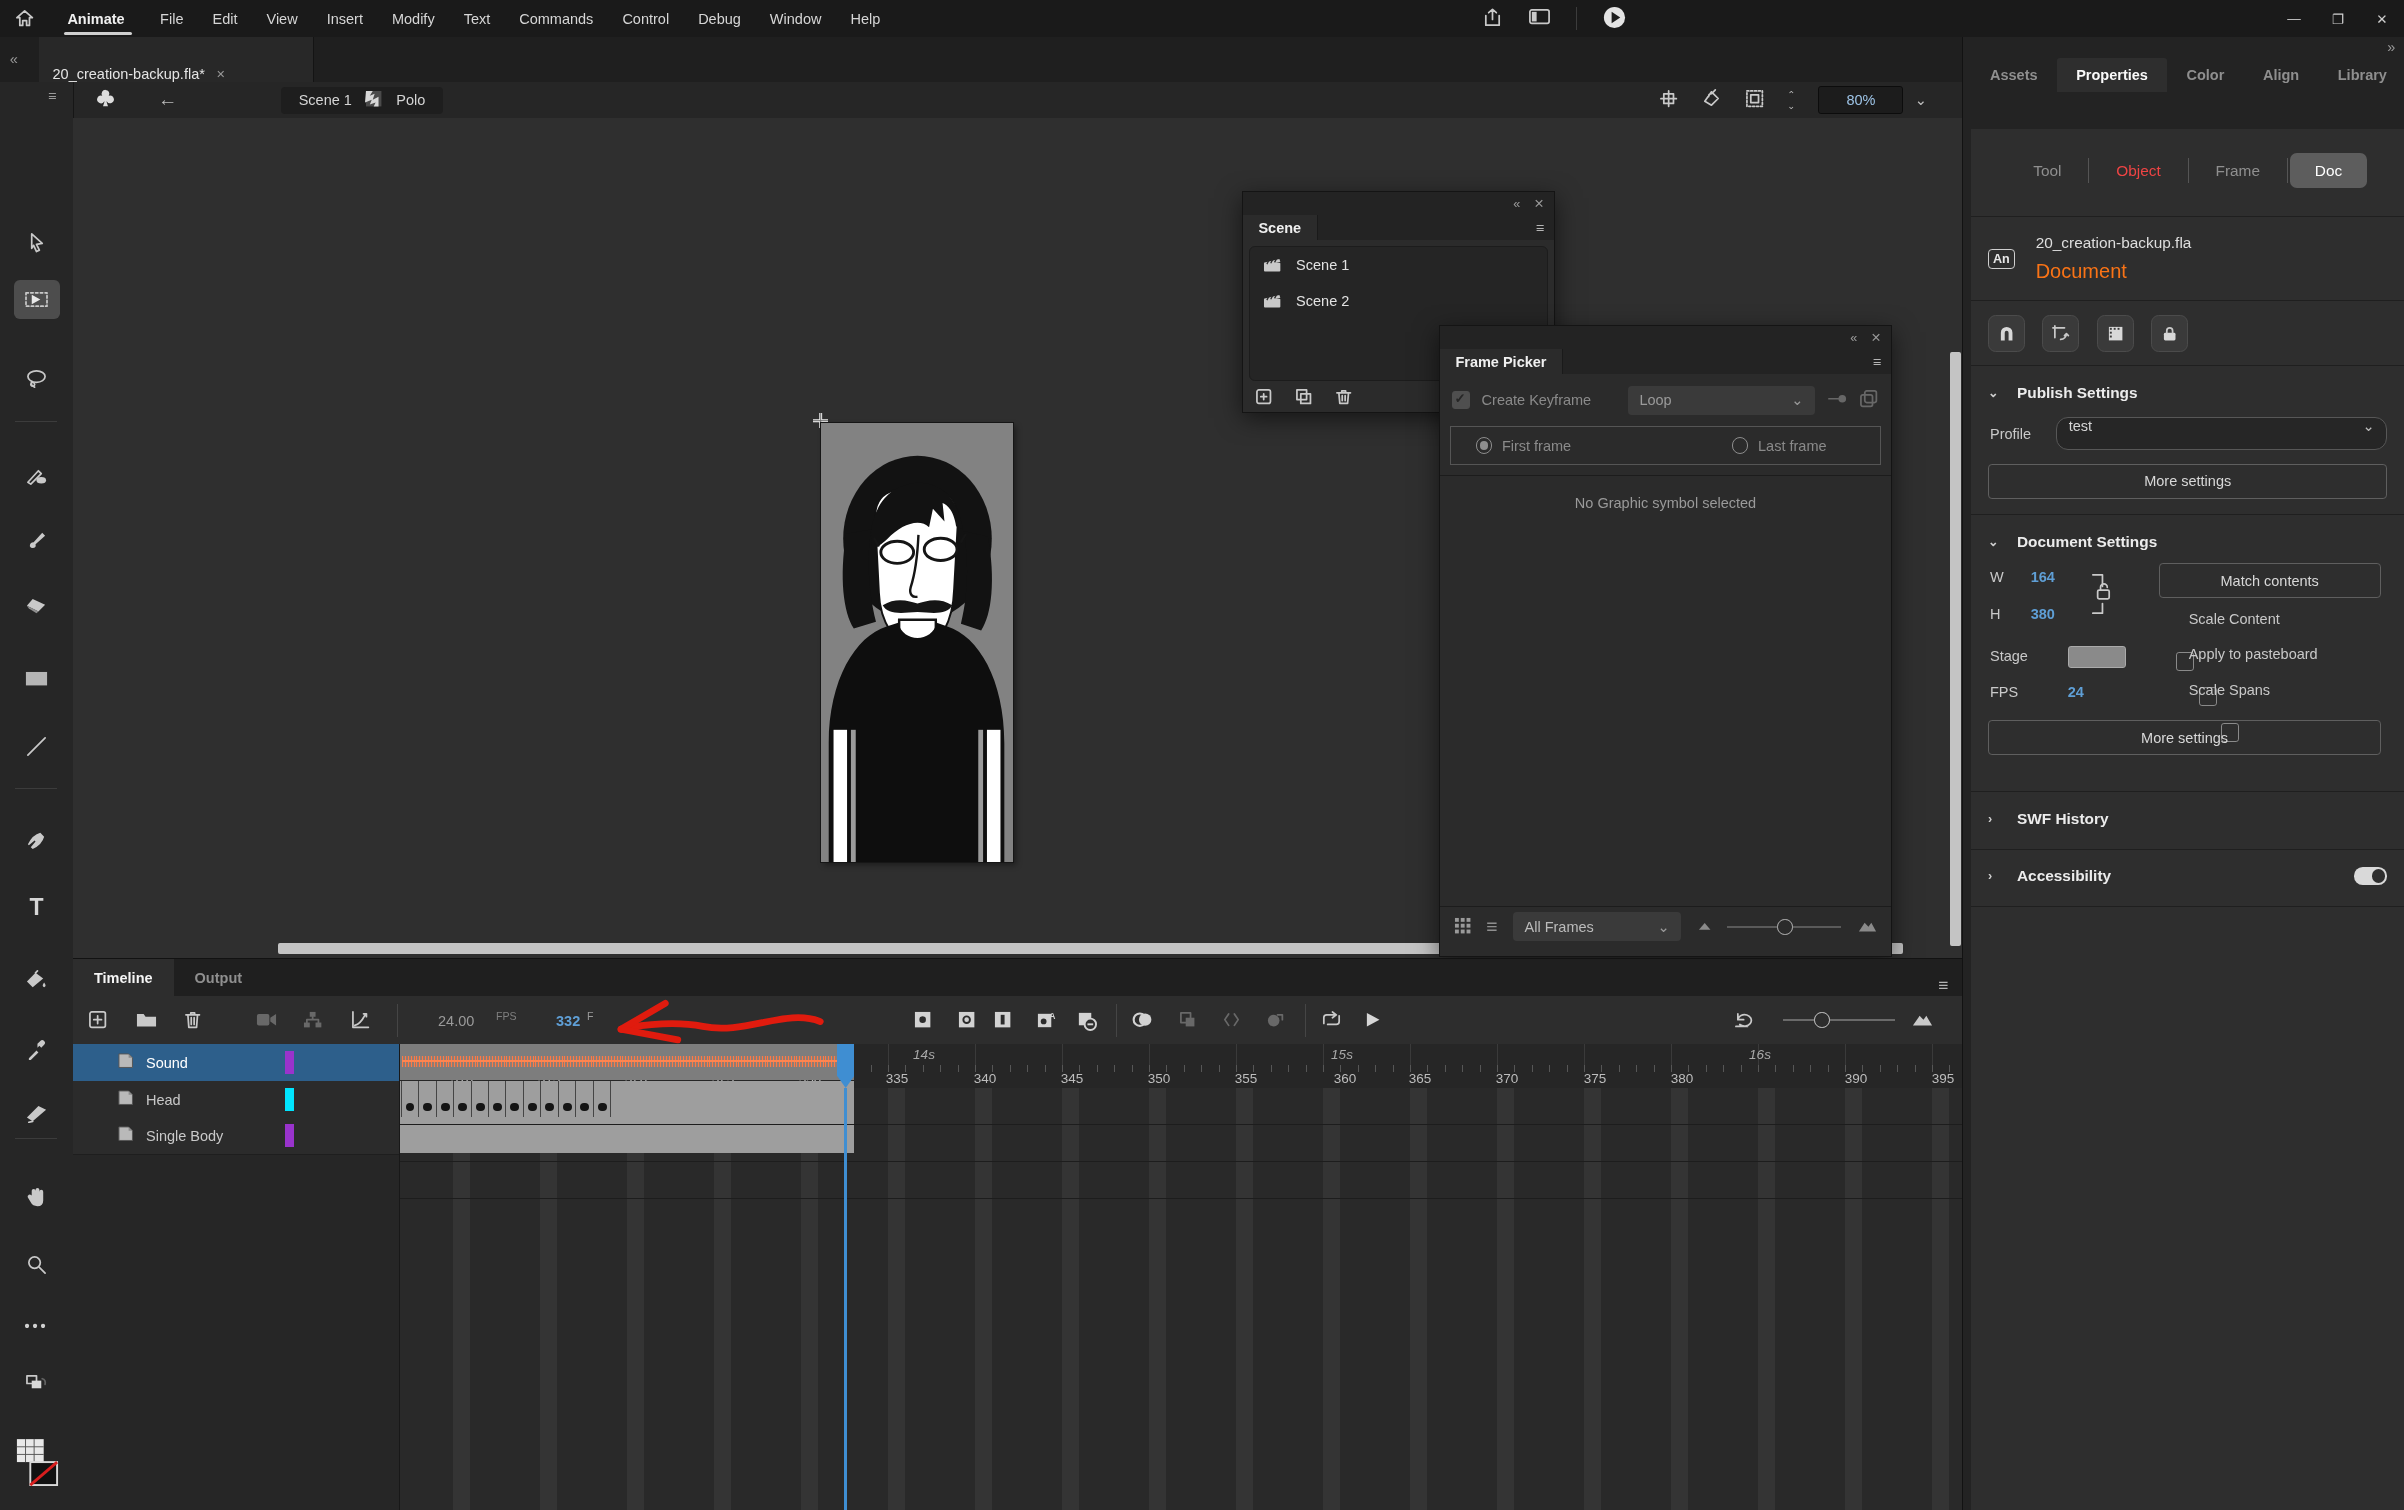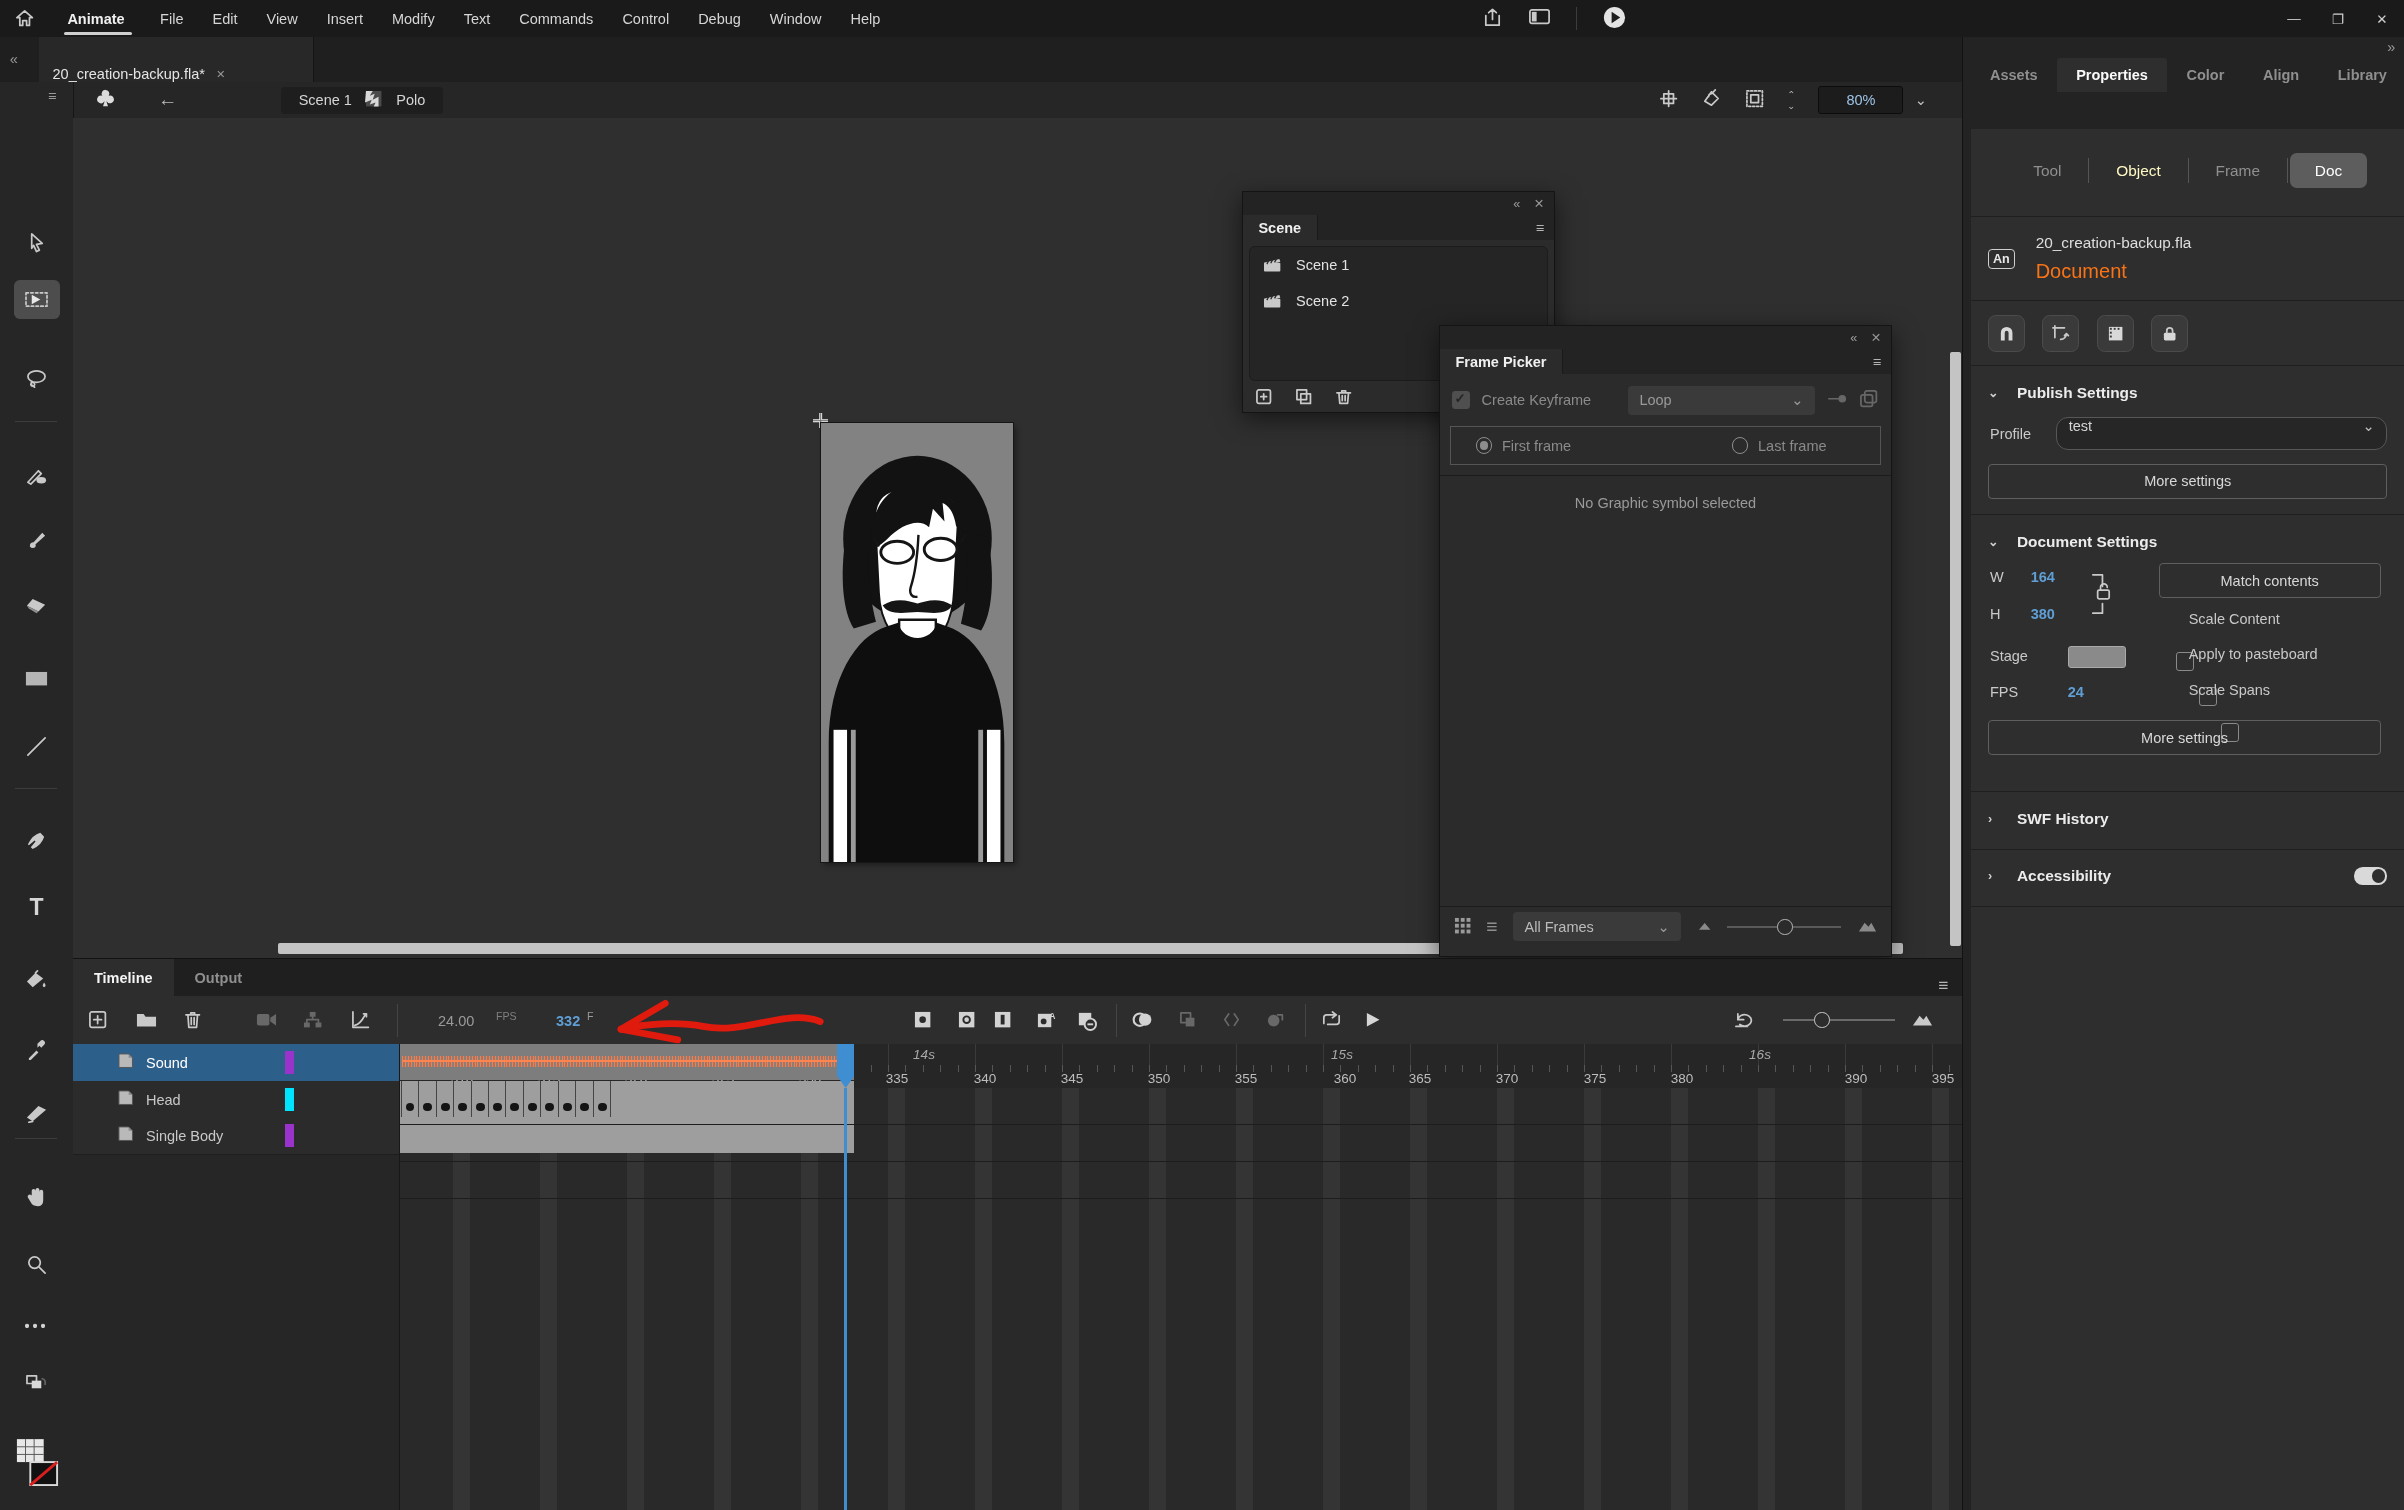--- a/index.html
+++ b/index.html
@@ -446,21 +446,21 @@
           <div class="rtab">Color</div>
           <div class="rtab">Align</div>
           <div class="rtab">Library</div>
         </div>
 
     </div>
     <div id="rbody">
       <div class="sect" style="display:flex;justify-content:center;align-items:center;gap:0;height:60px;" id="subtabs">
           <div style="padding: 8.7px 25px; color: rgb(143, 143, 143); font-size: 15.4px;">Tool</div>
           <div style="width: 1px; height: 25px; background: rgb(85, 85, 85); margin: 0px 1.9px;"></div>
-          <div style="padding: 8.7px 25px; color: #fef9c3; font-size: 15.4px;">Object</div>
+          <div style="padding: 8.7px 25px; color: #ef4444; font-size: 15.4px;">Object</div>
           <div style="width: 1px; height: 25px; background: rgb(85, 85, 85); margin: 0px 1.9px;"></div>
           <div style="padding: 8.7px 25px; color: rgb(143, 143, 143); font-size: 15.4px;">Frame</div>
           <div style="width: 1px; height: 25px; background: rgb(85, 85, 85); margin: 0px 1.9px;"></div>
           <div style="padding: 8.7px 25px; color: rgb(255, 255, 255); background: rgb(93, 93, 93); border-radius: 6.8px; font-size: 15.4px;">Doc</div>
         </div>
       <div class="sect" style="display:flex;align-items:center;gap:21px;padding-top:17.4px;padding-bottom:17.4px;">
         <span style="border:1.9px solid #cfcfcf;border-radius:3.9px;color:#e8e8e8;font-size:12.6px;font-weight:700;padding:1.9px 3.9px;">An</span>
         <span>
           <div style="color:#dedede;font-size:15.4px;">20_creation-backup.fla</div>
           <div style="color:#f97316;font-size:20px;margin-top:7.7px;">Document</div>

